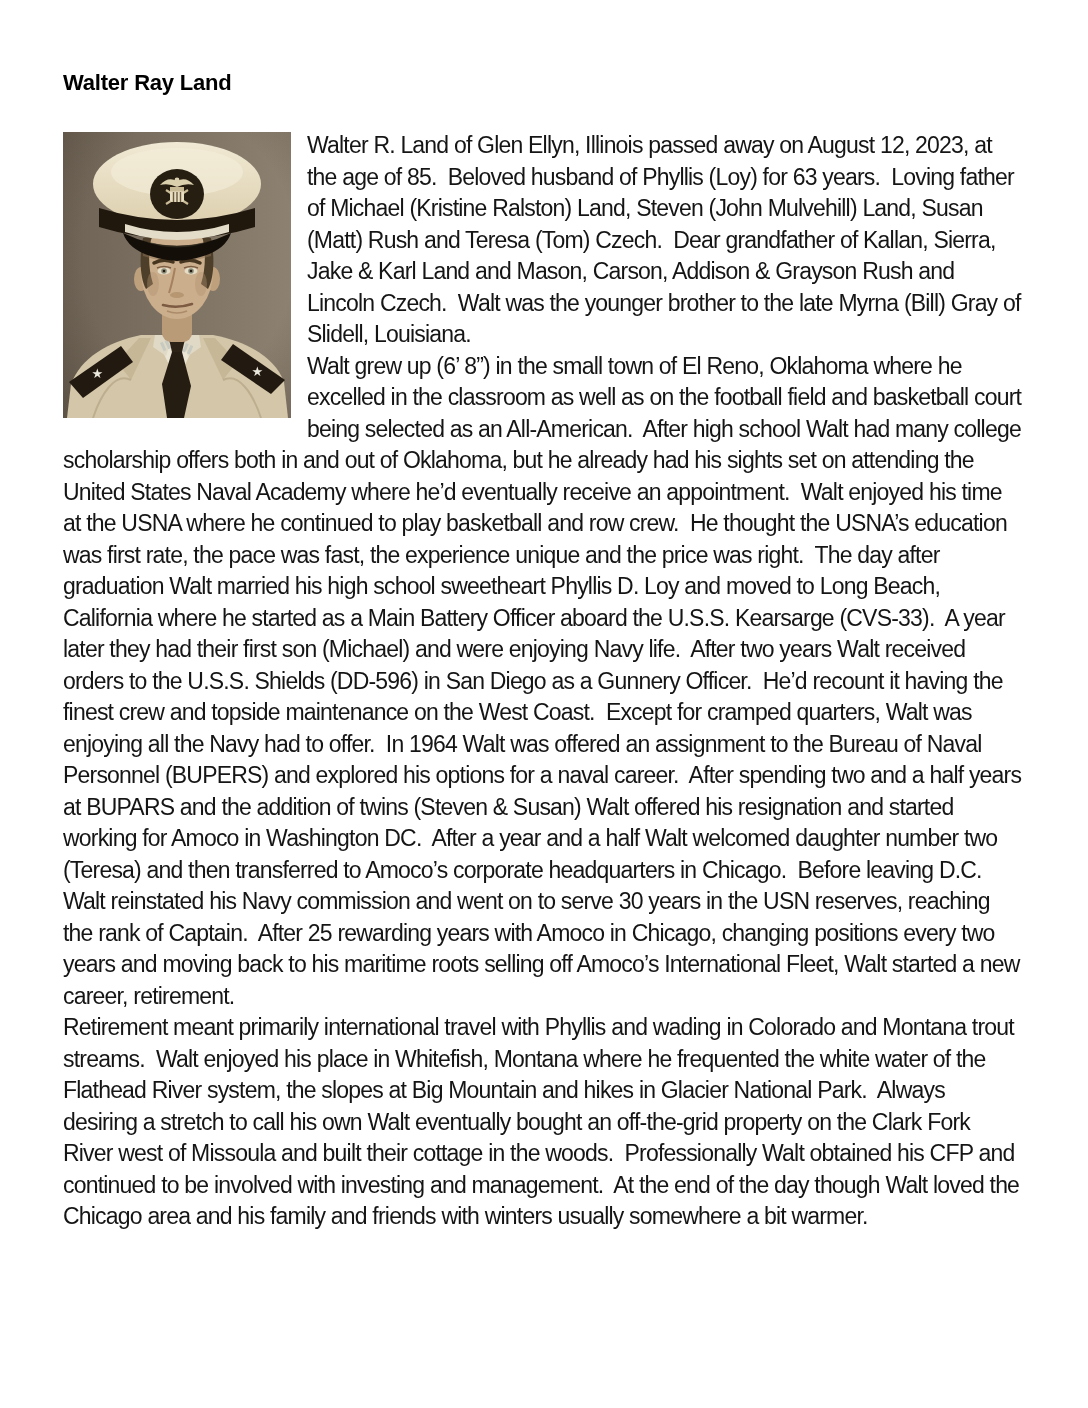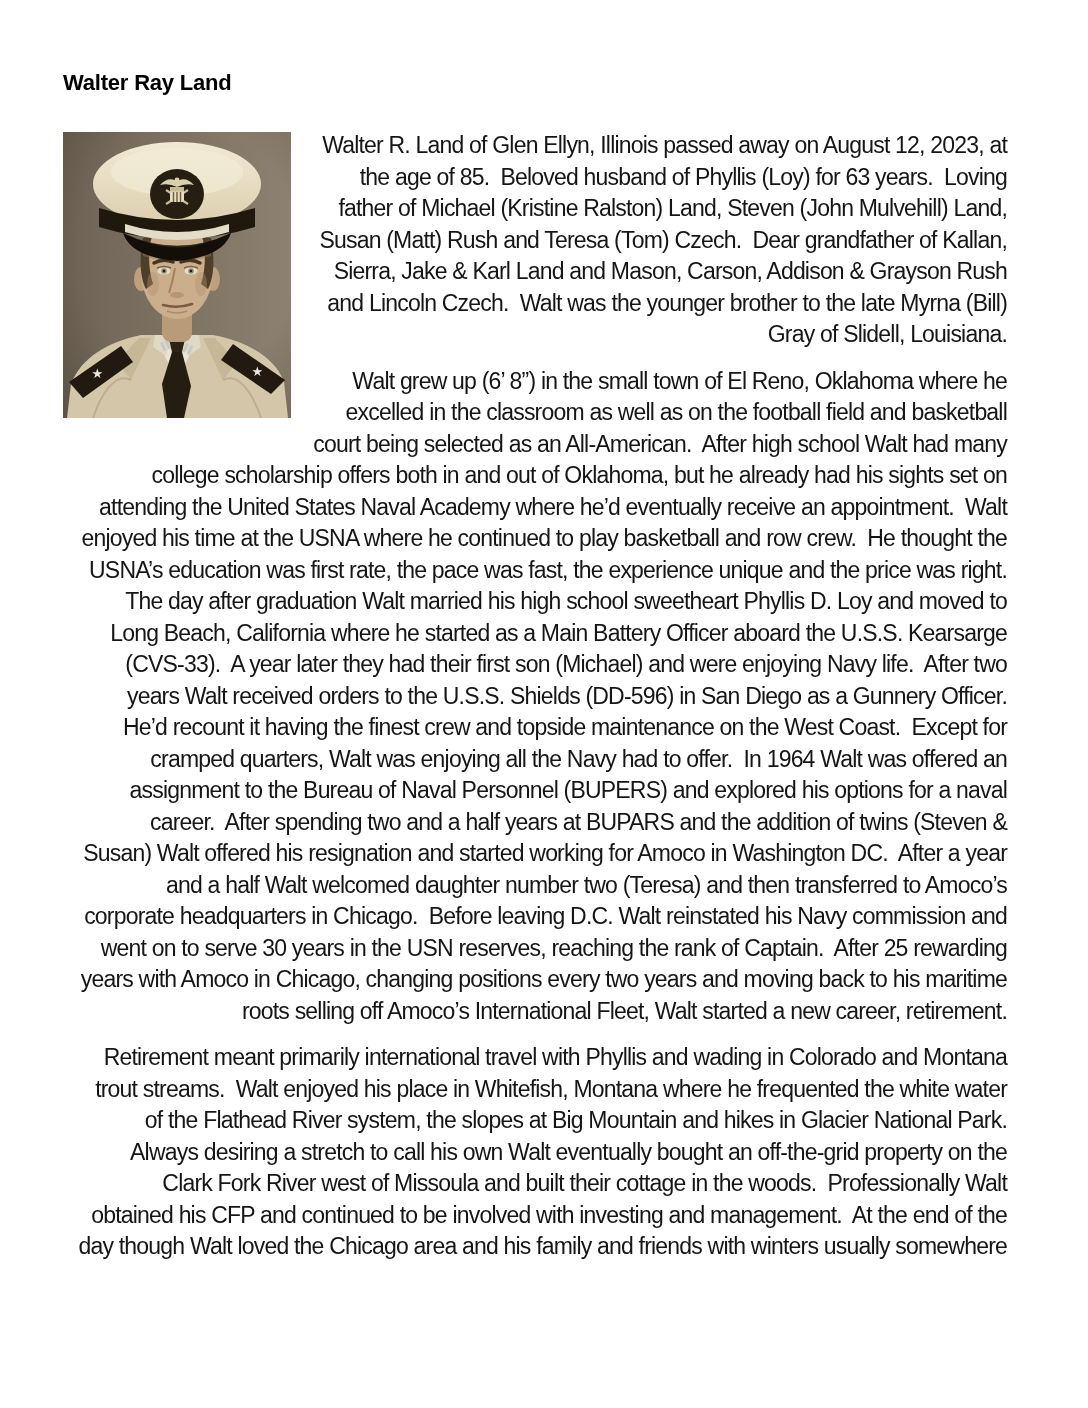--- a/index.html
+++ b/index.html
@@ -29,23 +29,22 @@
     color: #151515;
   }
   .photo-float {
     float: left;
     width: 228px;
     height: 286px;
     margin: 2px 16px 22px 0;
   }
   .photo-float svg { display: block; }
   .body-para {
-    margin: 15px;
+    margin: 0;
     white-space: pre-wrap;
-    text-align: right;
   }
   .footer-credit {
     margin: 30px 0 0 0;
     font-style: italic;
     font-size: 27px;
     line-height: 32px;
     letter-spacing: 0.2px;
     color: #6c6c6c;
   }
 </style>

